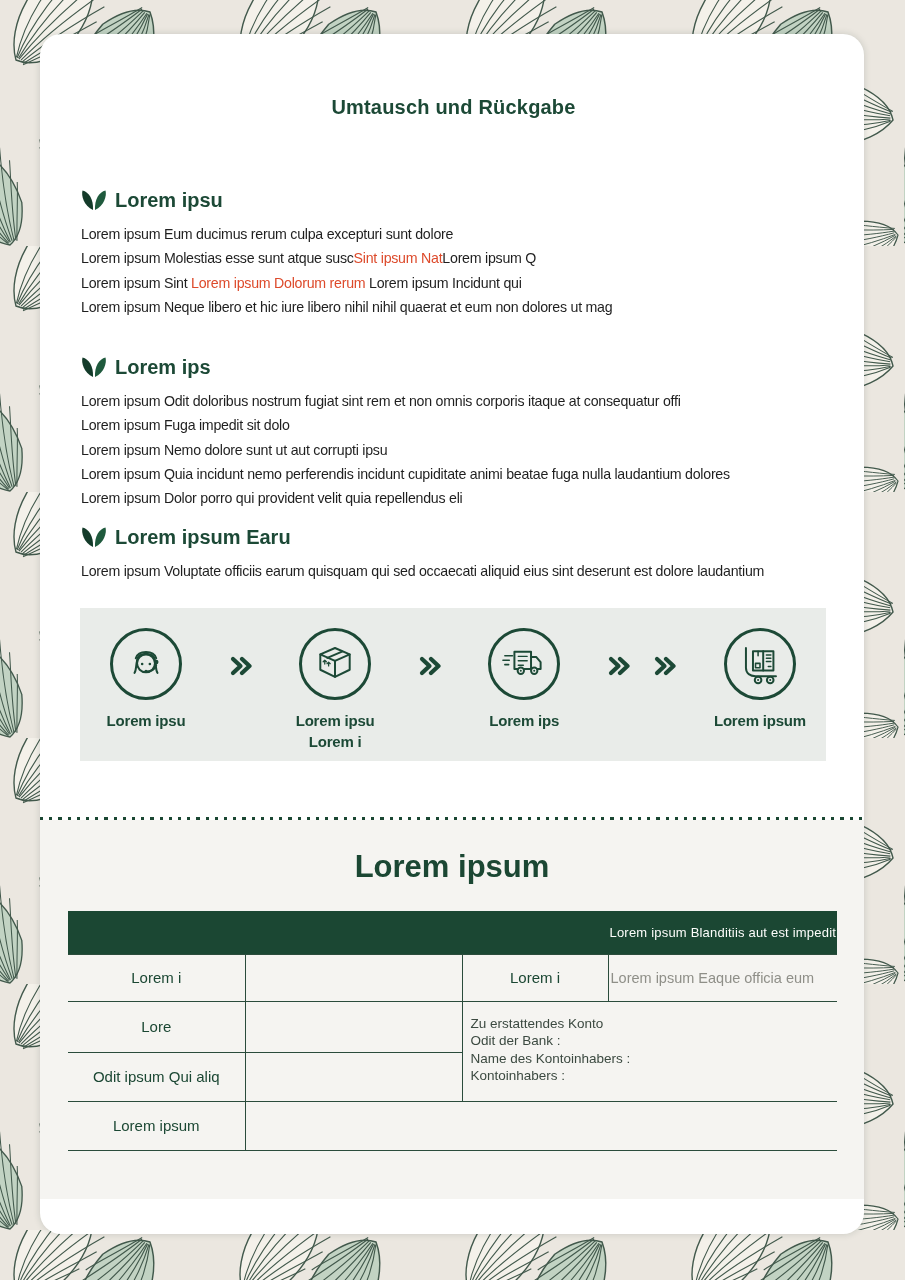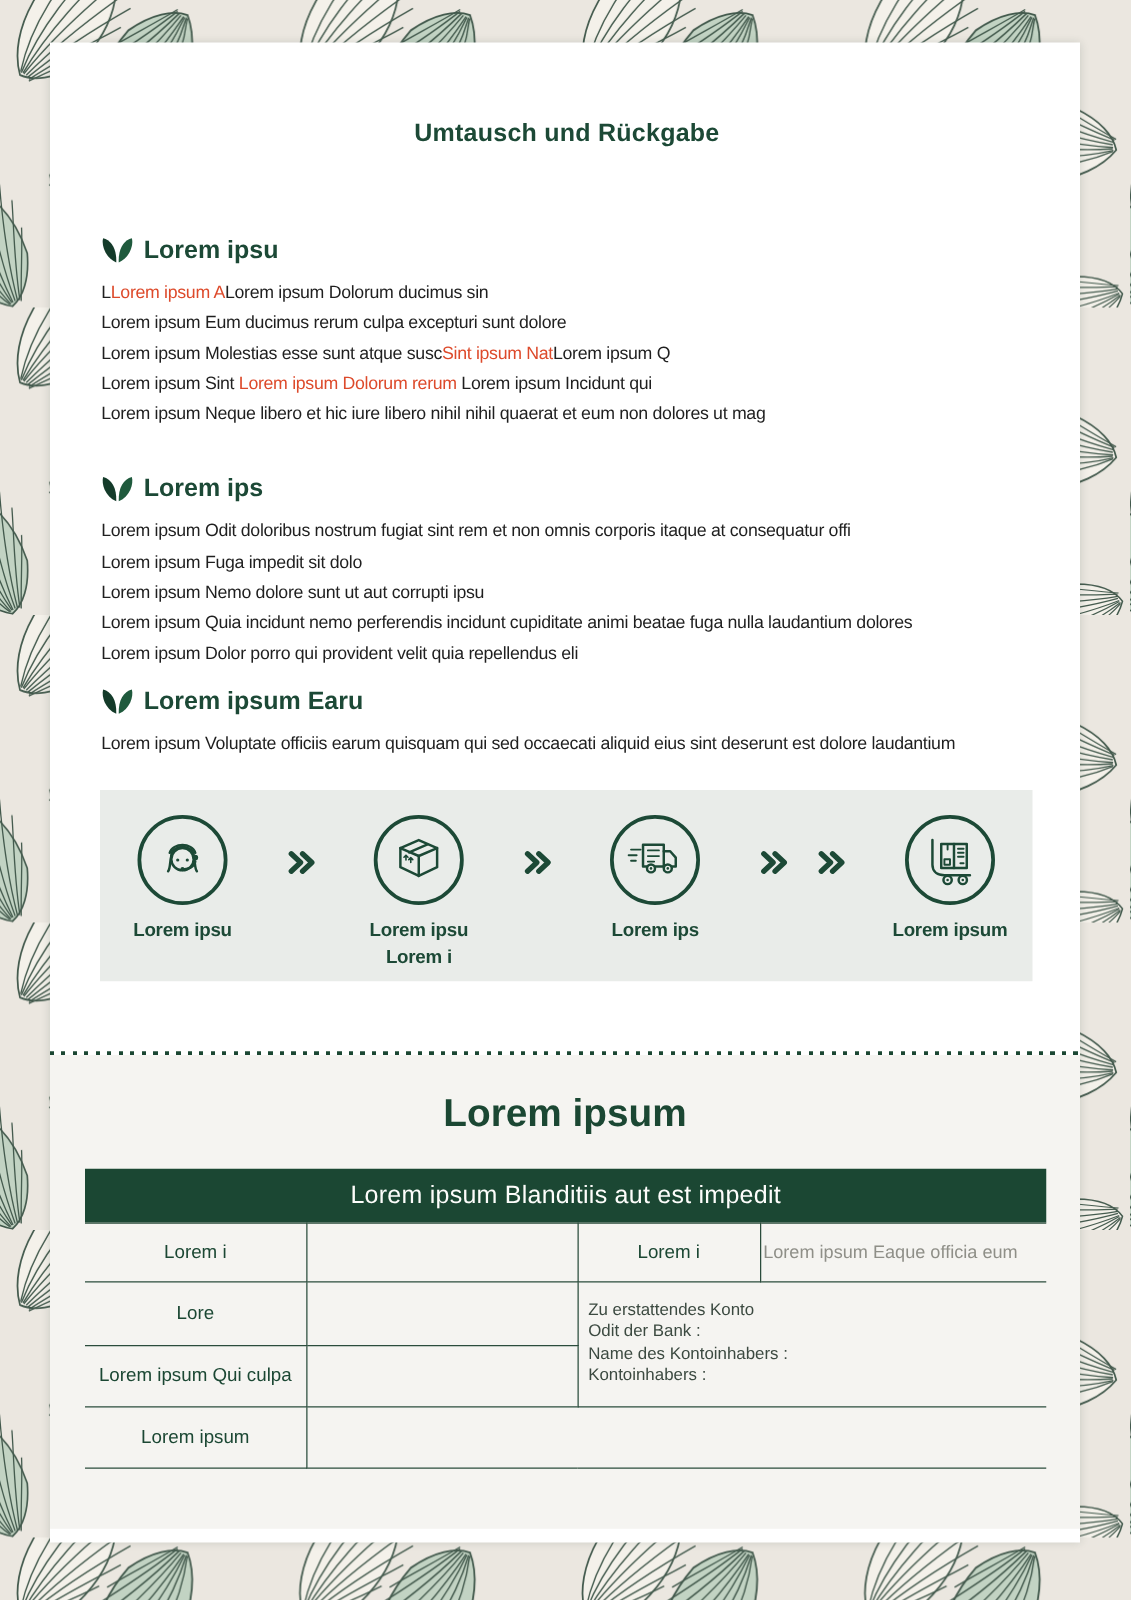--- a/index.html
+++ b/index.html
@@ -6,21 +6,21 @@
   body{
     width:905px;height:1280px;position:relative;overflow:hidden;
     font-family:"Liberation Sans",sans-serif;background:#ebe7e0;
   }
   .bg-pattern{position:absolute;inset:0;z-index:0;}
   .lo{stroke:#42594c;stroke-width:1.4;fill:var(--lf,#f4f1ea);}
   .lv{stroke:#42594c;stroke-width:1.1;fill:none;}
 
   .card{
     position:absolute;left:40px;top:34px;width:824px;height:1200px;
-    background:#ffffff;z-index:1;box-shadow:0 0 7px rgba(40,60,50,.18);
+    background:#ffffff;z-index:1;box-shadow:0 0 7px rgba(40,60,50,.18);border-radius:21px;
   }
   .content{padding:0 38px 0 41px;}
 
   .page-title{
     margin:62px 0 0;text-align:center;font-size:20px;font-weight:bold;
     color:#1c4936;letter-spacing:.2px;
   }
 
   .section{margin-top:0;}
   .sec-head{display:flex;align-items:center;gap:8px;font-size:20px;font-weight:bold;color:#1c4936;line-height:24px;}
@@ -51,21 +51,21 @@
   }
 
   .lower{background:#f5f4f1;height:379px;}
   .form-title{margin:0;padding-top:29px;text-align:center;font-size:31px;font-weight:bold;color:#1b4733;}
 
   table.form-table{border-collapse:collapse;margin:26px 0 0 28px;width:769px;table-layout:fixed;}
   .form-table td{border:1.5px solid #2b4c3c;box-sizing:border-box;}
   .form-table td:first-child{border-left:none;}
   .form-table td:last-child{border-right:none;}
   .form-table .hdr td{
-    background:#1b4733;color:#fdfdfb;font-size:20px;text-align:center;
+    background:#1b4733;color:#fdfdfb;font-size:13px;text-align:right;
     border:none;height:43px;letter-spacing:.2px;
   }
   .lbl{color:#1b4733;font-size:15px;text-align:center;}
   .note{color:#8f8f88;font-size:14.5px;padding-left:2px;}
   .bank{vertical-align:top;padding:13px 8px 0 8px;font-size:13.5px;color:#3c4a41;line-height:17.5px;margin-left:48px;}
 </style>
 </head>
 <body>
 
 <svg class="bg-pattern" width="905" height="1280" viewBox="0 0 905 1280">
@@ -102,21 +102,20 @@
 
     <div class="section sec1">
       <div class="sec-head">
         <svg class="leaf-badge" viewBox="0 0 26 22">
           <path d="M12 21 C3 17 0 7 1.5 1.5 C8 3 12.5 10 12 21 Z" fill="#143b2a"></path>
           <path d="M14 21 C23 17 26 7 24.5 1.5 C18 3 13.5 10 14 21 Z" fill="#1f5a3d"></path>
         </svg>
         <span>Lorem ipsu</span>
       </div>
       <div class="para">
-        <div><span>L</span><span class="red">Lorem ipsum A</span><span>Lorem ipsum Dolorum ducimus sin</span></div>
         <div><span>Lorem ipsum Eum ducimus rerum culpa excepturi sunt dolore</span></div>
         <div><span>Lorem ipsum Molestias esse sunt atque susc</span><span class="red">Sint ipsum Nat</span><span>Lorem ipsum Q</span></div>
         <div><span>Lorem ipsum Sint </span><span class="red">Lorem ipsum Dolorum rerum</span><span> Lorem ipsum Incidunt qui</span></div>
         <div><span>Lorem ipsum Neque libero et hic iure libero nihil nihil quaerat et eum non dolores ut mag</span></div>
       </div>
     </div>
 
     <div class="section sec2">
       <div class="sec-head">
         <svg class="leaf-badge" viewBox="0 0 26 22">
@@ -282,21 +281,21 @@
           <td class="lbl">Lore</td>
           <td></td>
           <td class="bank" colspan="2" rowspan="2">
             <div>Zu erstattendes Konto</div>
             <div>Odit der Bank :</div>
             <div>Name des Kontoinhabers :</div>
             <div>Kontoinhabers :</div>
           </td>
         </tr>
         <tr style="height:49px">
-          <td class="lbl">Lorem ipsum Qui culpa</td>
+          <td class="lbl">Odit ipsum Qui aliq</td>
           <td></td>
         </tr>
         <tr style="height:49px">
           <td class="lbl">Lorem ipsum</td>
           <td colspan="3"></td>
         </tr>
       </tbody>
     </table>
   </div>
 </div>

